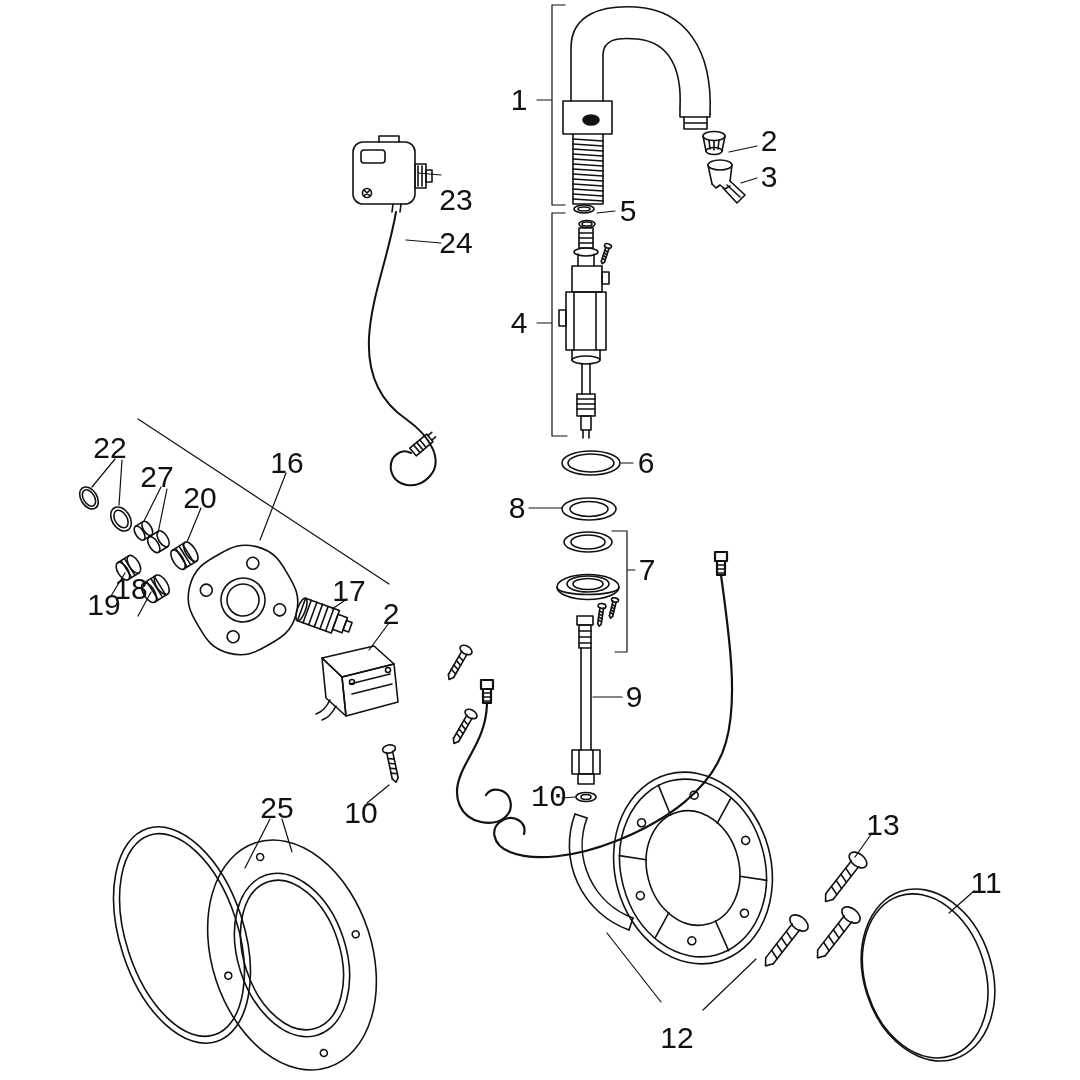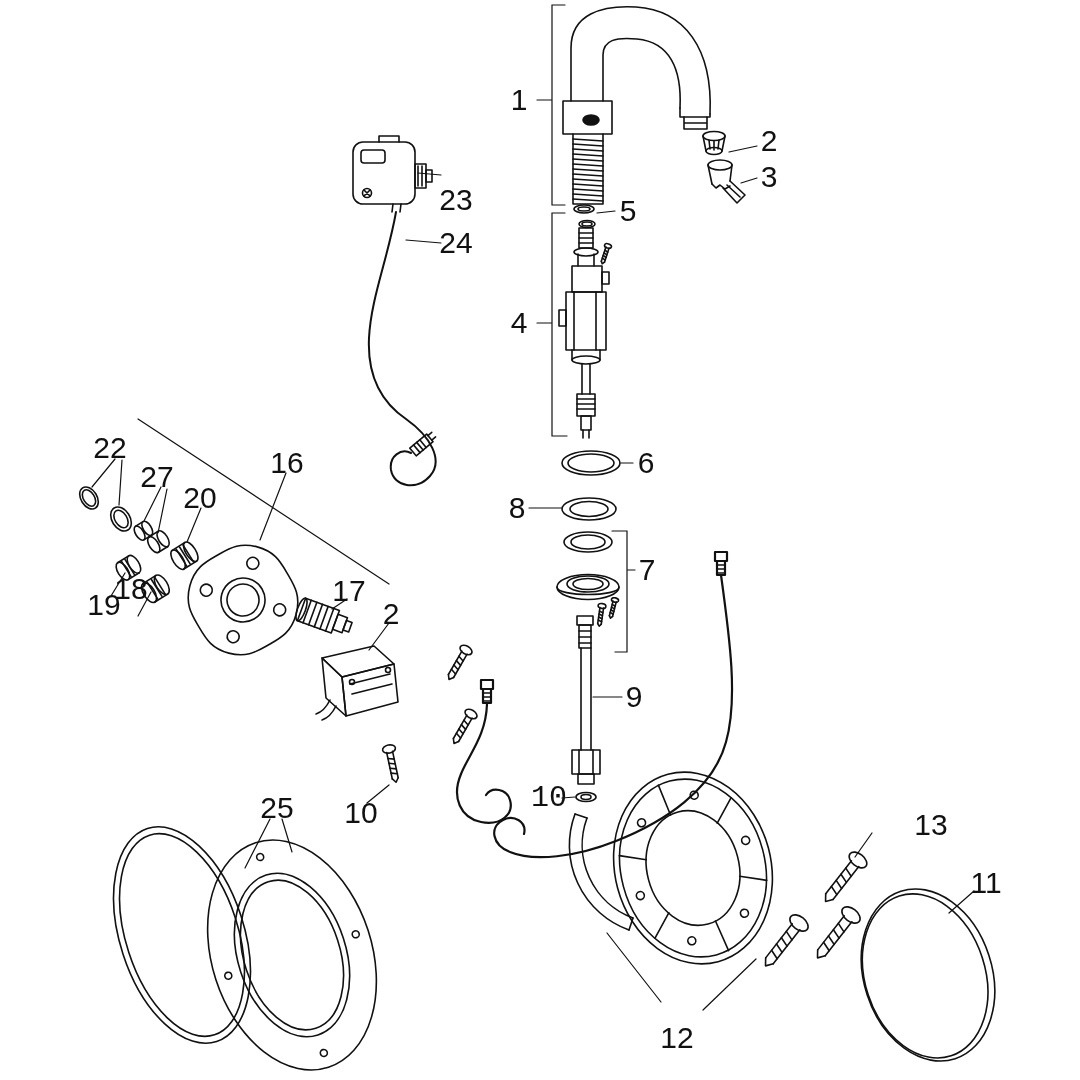--- a/index.html
+++ b/index.html
@@ -311,21 +311,21 @@
 <div class="lbl" style="left: 769px; top: 177px;">3</div>
 <div class="lbl" style="left: 519px; top: 323px;">4</div>
 <div class="lbl" style="left: 628px; top: 211px;">5</div>
 <div class="lbl" style="left: 646px; top: 463px;">6</div>
 <div class="lbl" style="left: 647px; top: 570px;">7</div>
 <div class="lbl" style="left: 517px; top: 508px;">8</div>
 <div class="lbl" style="left: 634px; top: 697px;">9</div>
 <div class="lbl" style="left: 549px; top: 798px; font-family: Liberation Mono, monospace;">10</div>
 <div class="lbl" style="left: 986px; top: 883px; text-align: right;">11</div>
 <div class="lbl" style="left: 677px; top: 996px; margin-top: 42px;">12</div>
-<div class="lbl" style="left: 883px; top: 825px; margin-left: 48px;">13</div>
+<div class="lbl" style="left: 883px; top: 825px;">13</div>
 <div class="lbl" style="left: 361px; top: 813px;">10</div>
 <div class="lbl" style="left: 391px; top: 614px;">2</div>
 <div class="lbl" style="left: 287px; top: 463px;">16</div>
 <div class="lbl" style="left: 349px; top: 591px;">17</div>
 <div class="lbl" style="left: 131px; top: 589px;">18</div>
 <div class="lbl" style="left: 104px; top: 605px;">19</div>
 <div class="lbl" style="left: 200px; top: 498px;">20</div>
 <div class="lbl" style="left: 157px; top: 477px;">27</div>
 <div class="lbl" style="left: 110px; top: 448px;">22</div>
 <div class="lbl" style="left: 456px; top: 175px; margin-top: 25px;">23</div>

